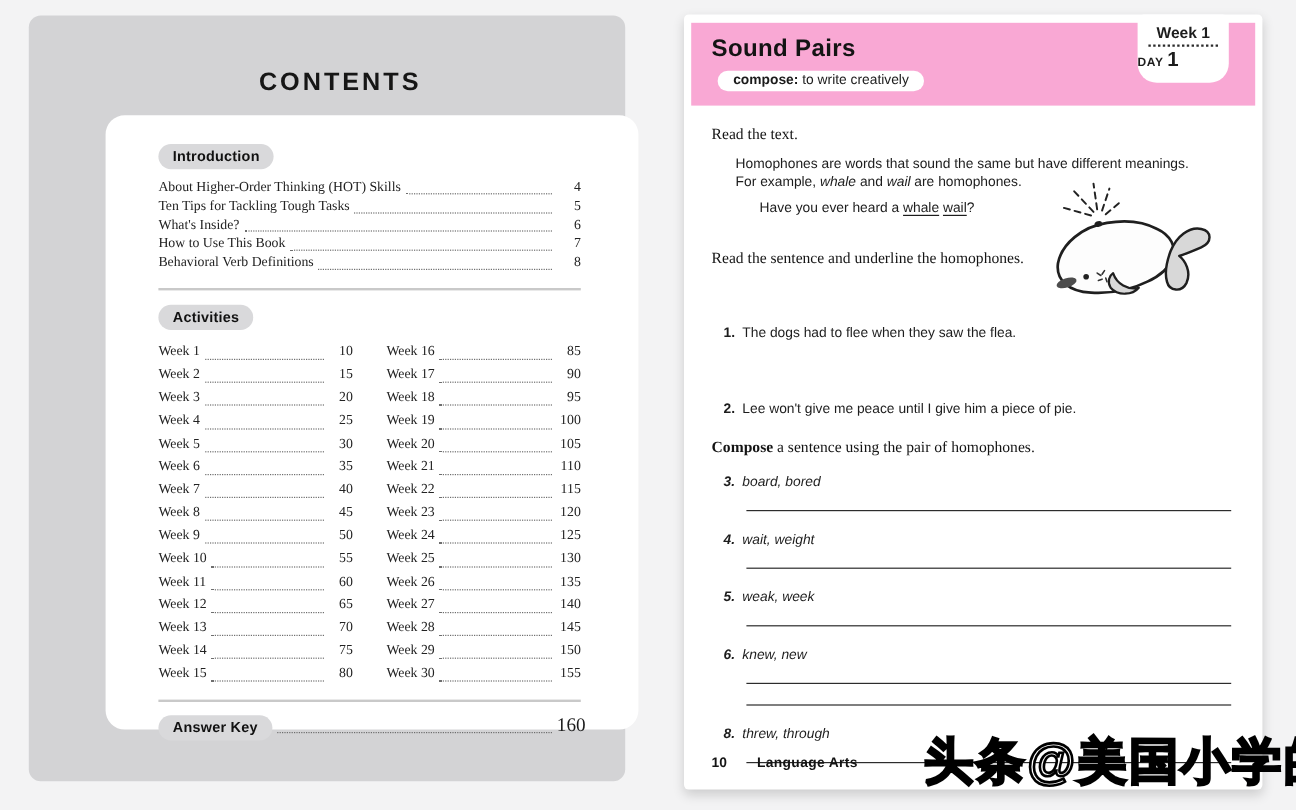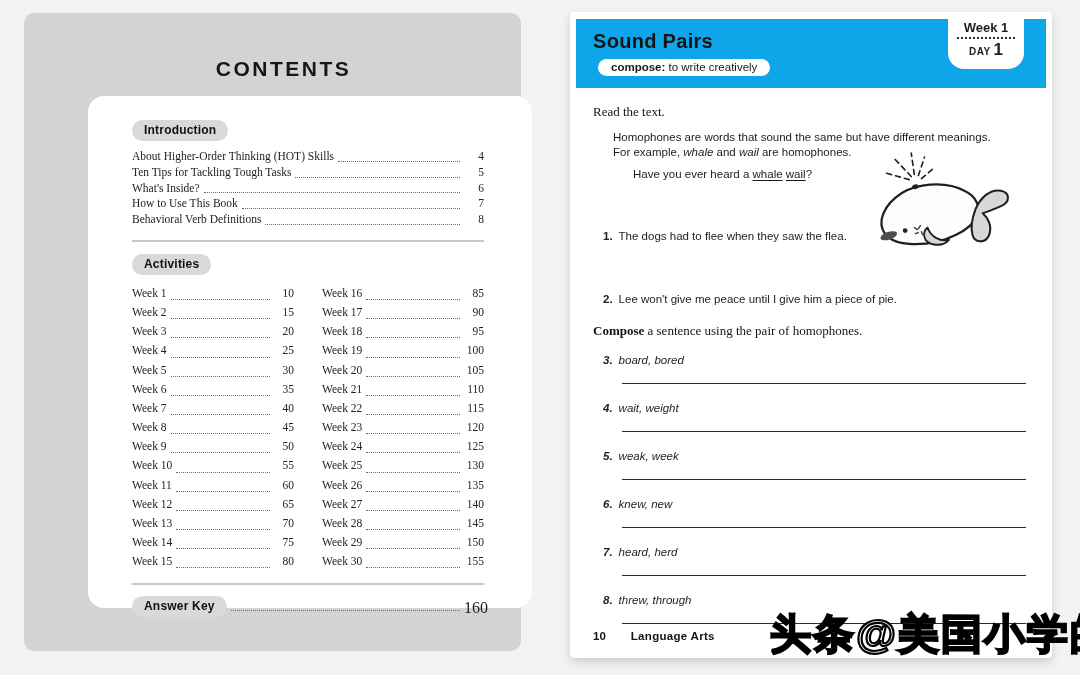--- a/index.html
+++ b/index.html
@@ -57,56 +57,56 @@
   .divider {
     border:none; border-top:2px solid #c9c9c9;
     margin:12px 0 0 0;
   }
   .activities-pill { margin-top:12px; }
   .weeks-grid {
     display:grid; grid-template-columns:1fr 1fr; column-gap:28px;
     margin-top:9px;
   }
   .week-col .toc-row { line-height:19.15px; }
-  .answer-row { display:flex; align-items:flex-end; margin-top:11px; }
+  .answer-row { display:flex; align-items:flex-start; margin-top:11px; }
   .answer-row .leader { transform:translateY(-6px); }
   .answer-row .toc-page { line-height:18px; }
 
   
   .right-page {
     position:absolute; left:570px; top:12px;
     width:482px; height:646px;
     background:#ffffff;
     border-radius:4px;
     box-shadow:0 4px 10px rgba(0,0,0,.16);
   }
   .header-band {
     position:absolute; left:6px; right:6px; top:7px; height:69px;
-    background:#0ea5e9;
+    background:#f9a8d4;
     padding:11px 0 16px 17px;
   }
   .ws-title { font-size:20px; font-weight:bold; letter-spacing:.3px; color:#141414; }
   .vocab-pill {
     display:inline-block; margin:6px 0 0 5px;
     background:#fff; border-radius:999px;
     padding:2px 13px 3px;
     font-size:11.5px; color:#1a1a1a;
     white-space:pre;
   }
   .week-badge {
     position:absolute; right:28px; top:0;
     width:76px; height:57px;
     background:#fff;
     border-radius:5px 5px 16px 16px;
     text-align:center; padding-top:8px;
     z-index:2;
   }
   .week-label { font-size:13px; font-weight:bold; }
   .badge-divider { border-top:2px dotted #2c2c2c; margin:2px 9px 1px; }
-  .day-row { display:flex; justify-content:center; align-items:baseline; }
+  .day-row { display:flex; align-items:baseline; }
   .day-word { font-size:10px; font-weight:bold; letter-spacing:.5px; }
   .day-num { font-size:17px; font-weight:bold; margin-left:3px; }
 
   .page-body {
     position:absolute; left:23px; right:26px; top:92px;
     font-size:11.5px;
   }
   .instr { font-family:"Liberation Serif", serif; font-size:13px; color:#141414; }
   .passage { margin:10px 0 0 20px; line-height:14.8px; color:#1c1c1c; }
   .passage .question { margin:7px 0 0 20px; }
@@ -403,20 +403,21 @@
 
   <div class="page-body">
     <p class="instr">Read the text.</p>
 
     <div class="passage">
       <p>Homophones are words that sound the same but have different meanings.</p>
       <p><span>For example, </span><i>whale</i><span> and </span><i>wail</i><span> are homophones.</span></p>
       <p class="question"><span>Have you ever heard a </span><u>whale</u><span> </span><u>wail</u><span>?</span></p>
     </div>
 
+    <p class="instr instr-2">Read the sentence and underline the homophones.</p>
 
     <div class="num-list">
 
         <div class="num-row"><b>1.</b><span>The dogs had to flee when they saw the flea.</span></div>
 
         <div class="num-row"><b>2.</b><span>Lee won't give me peace until I give him a piece of pie.</span></div>
       </div>
 
     <p class="instr instr-3"><b>Compose</b><span> a sentence using the pair of homophones.</span></p>
 
@@ -436,21 +437,20 @@
           <div class="pair-row"><b>5.</b><span>weak, week</span></div>
           <div class="write-line"></div>
         </div>
 
         <div class="compose-item">
           <div class="pair-row"><b>6.</b><span>knew, new</span></div>
           <div class="write-line"></div>
         </div>
 
         <div class="compose-item">
-          <div class="pair-row"><b>7.</b><span>heard, herd</span></div>
           <div class="write-line"></div>
         </div>
 
         <div class="compose-item">
           <div class="pair-row"><b>8.</b><span>threw, through</span></div>
           <div class="write-line"></div>
         </div>
       </div>
   </div>
 

